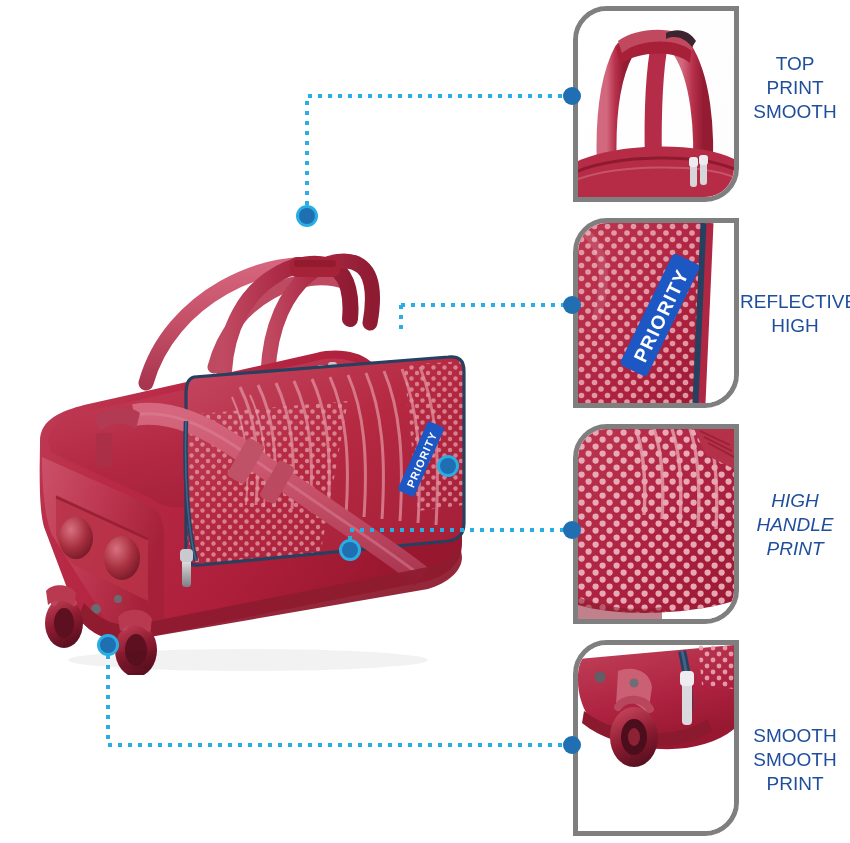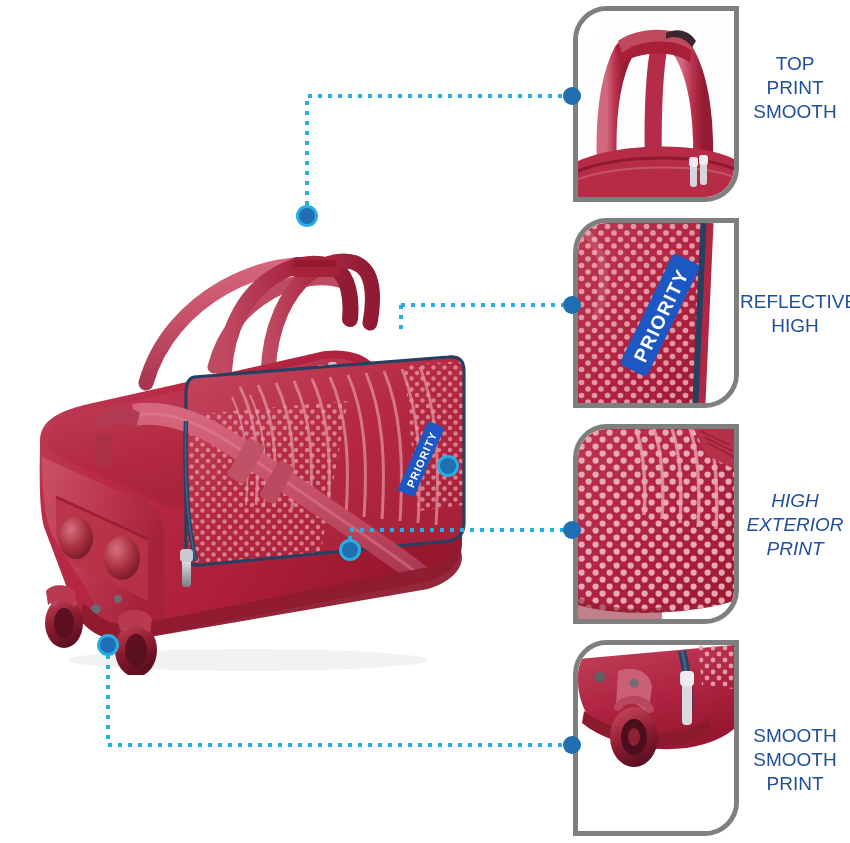--- a/index.html
+++ b/index.html
@@ -379,21 +379,21 @@
     <span>TOP</span>
     <span>PRINT</span>
     <span>SMOOTH</span>
   </div>
   <div id="label-2" class="callout-label">
     <span>REFLECTIVE</span>
     <span>HIGH</span>
   </div>
   <div id="label-3" class="callout-label">
     <span>HIGH</span>
-    <span>EXTERIOR</span>
+    <span>HANDLE</span>
     <span>PRINT</span>
   </div>
   <div id="label-4" class="callout-label">
     <span>SMOOTH</span>
     <span>SMOOTH</span>
     <span>PRINT</span>
   </div>
 
   <svg id="connector-layer" viewBox="0 0 850 843" xmlns="http://www.w3.org/2000/svg">
     <g stroke="#29aee3" stroke-width="4" stroke-linecap="butt" stroke-dasharray="4 6" fill="none">

